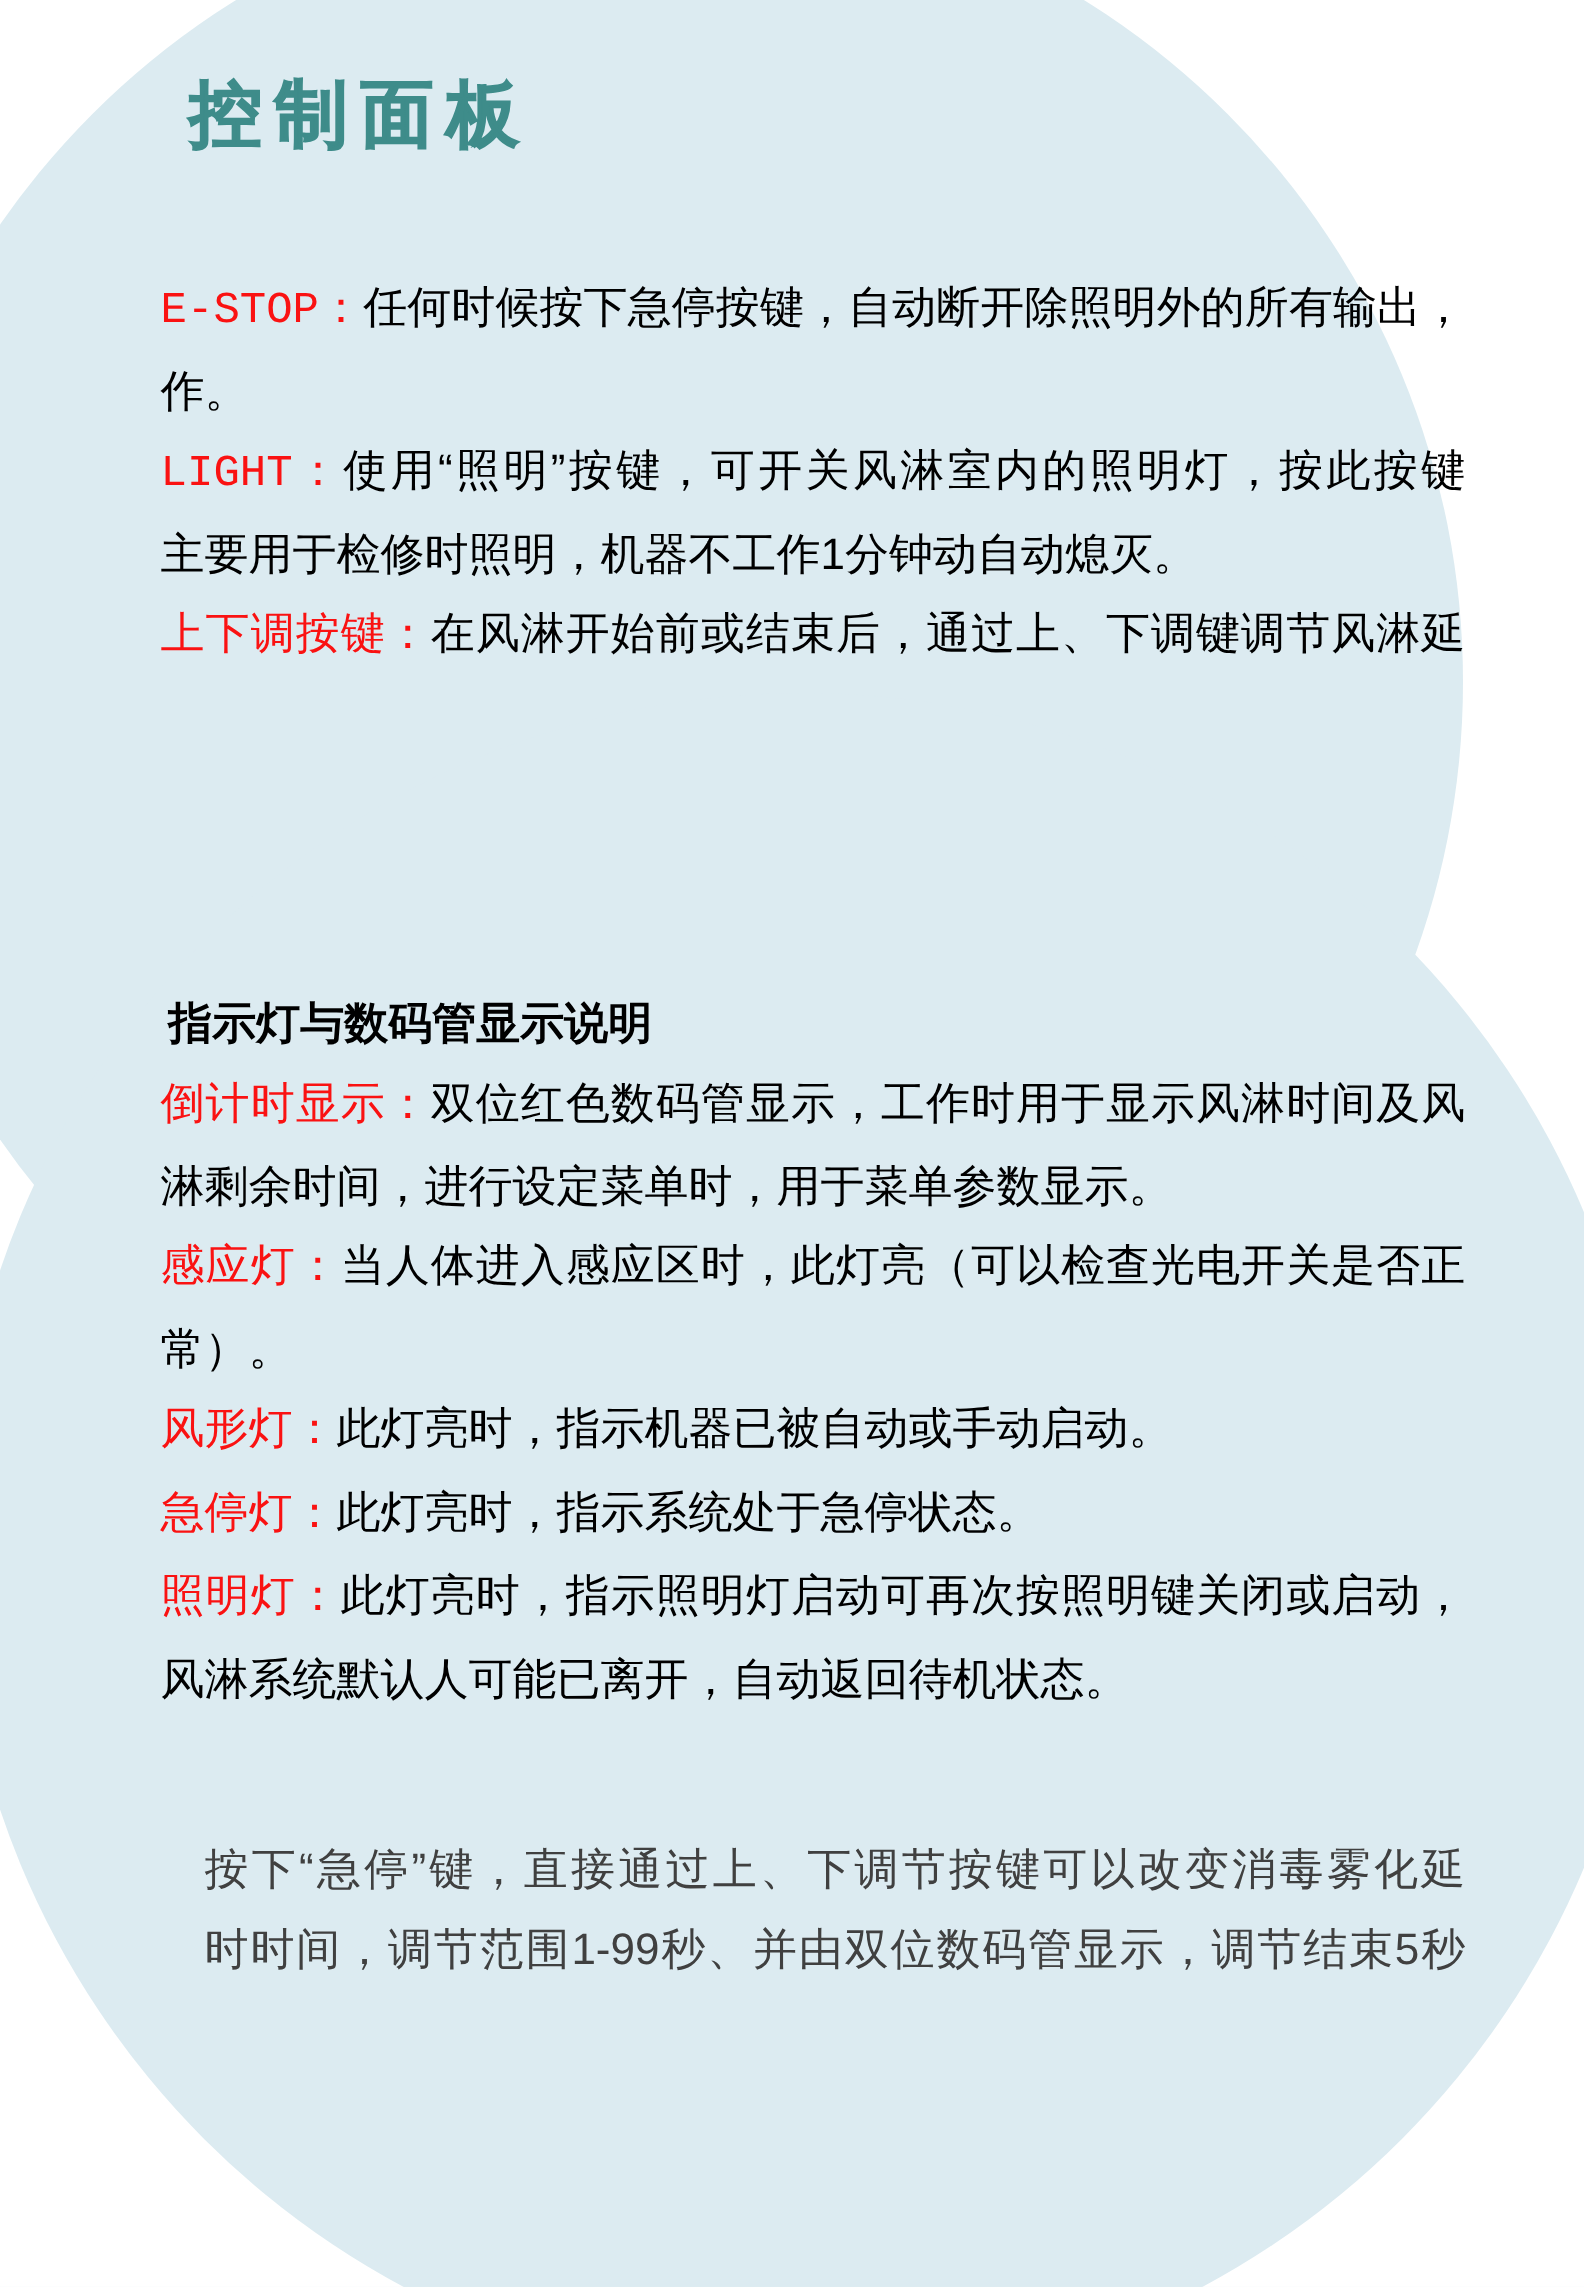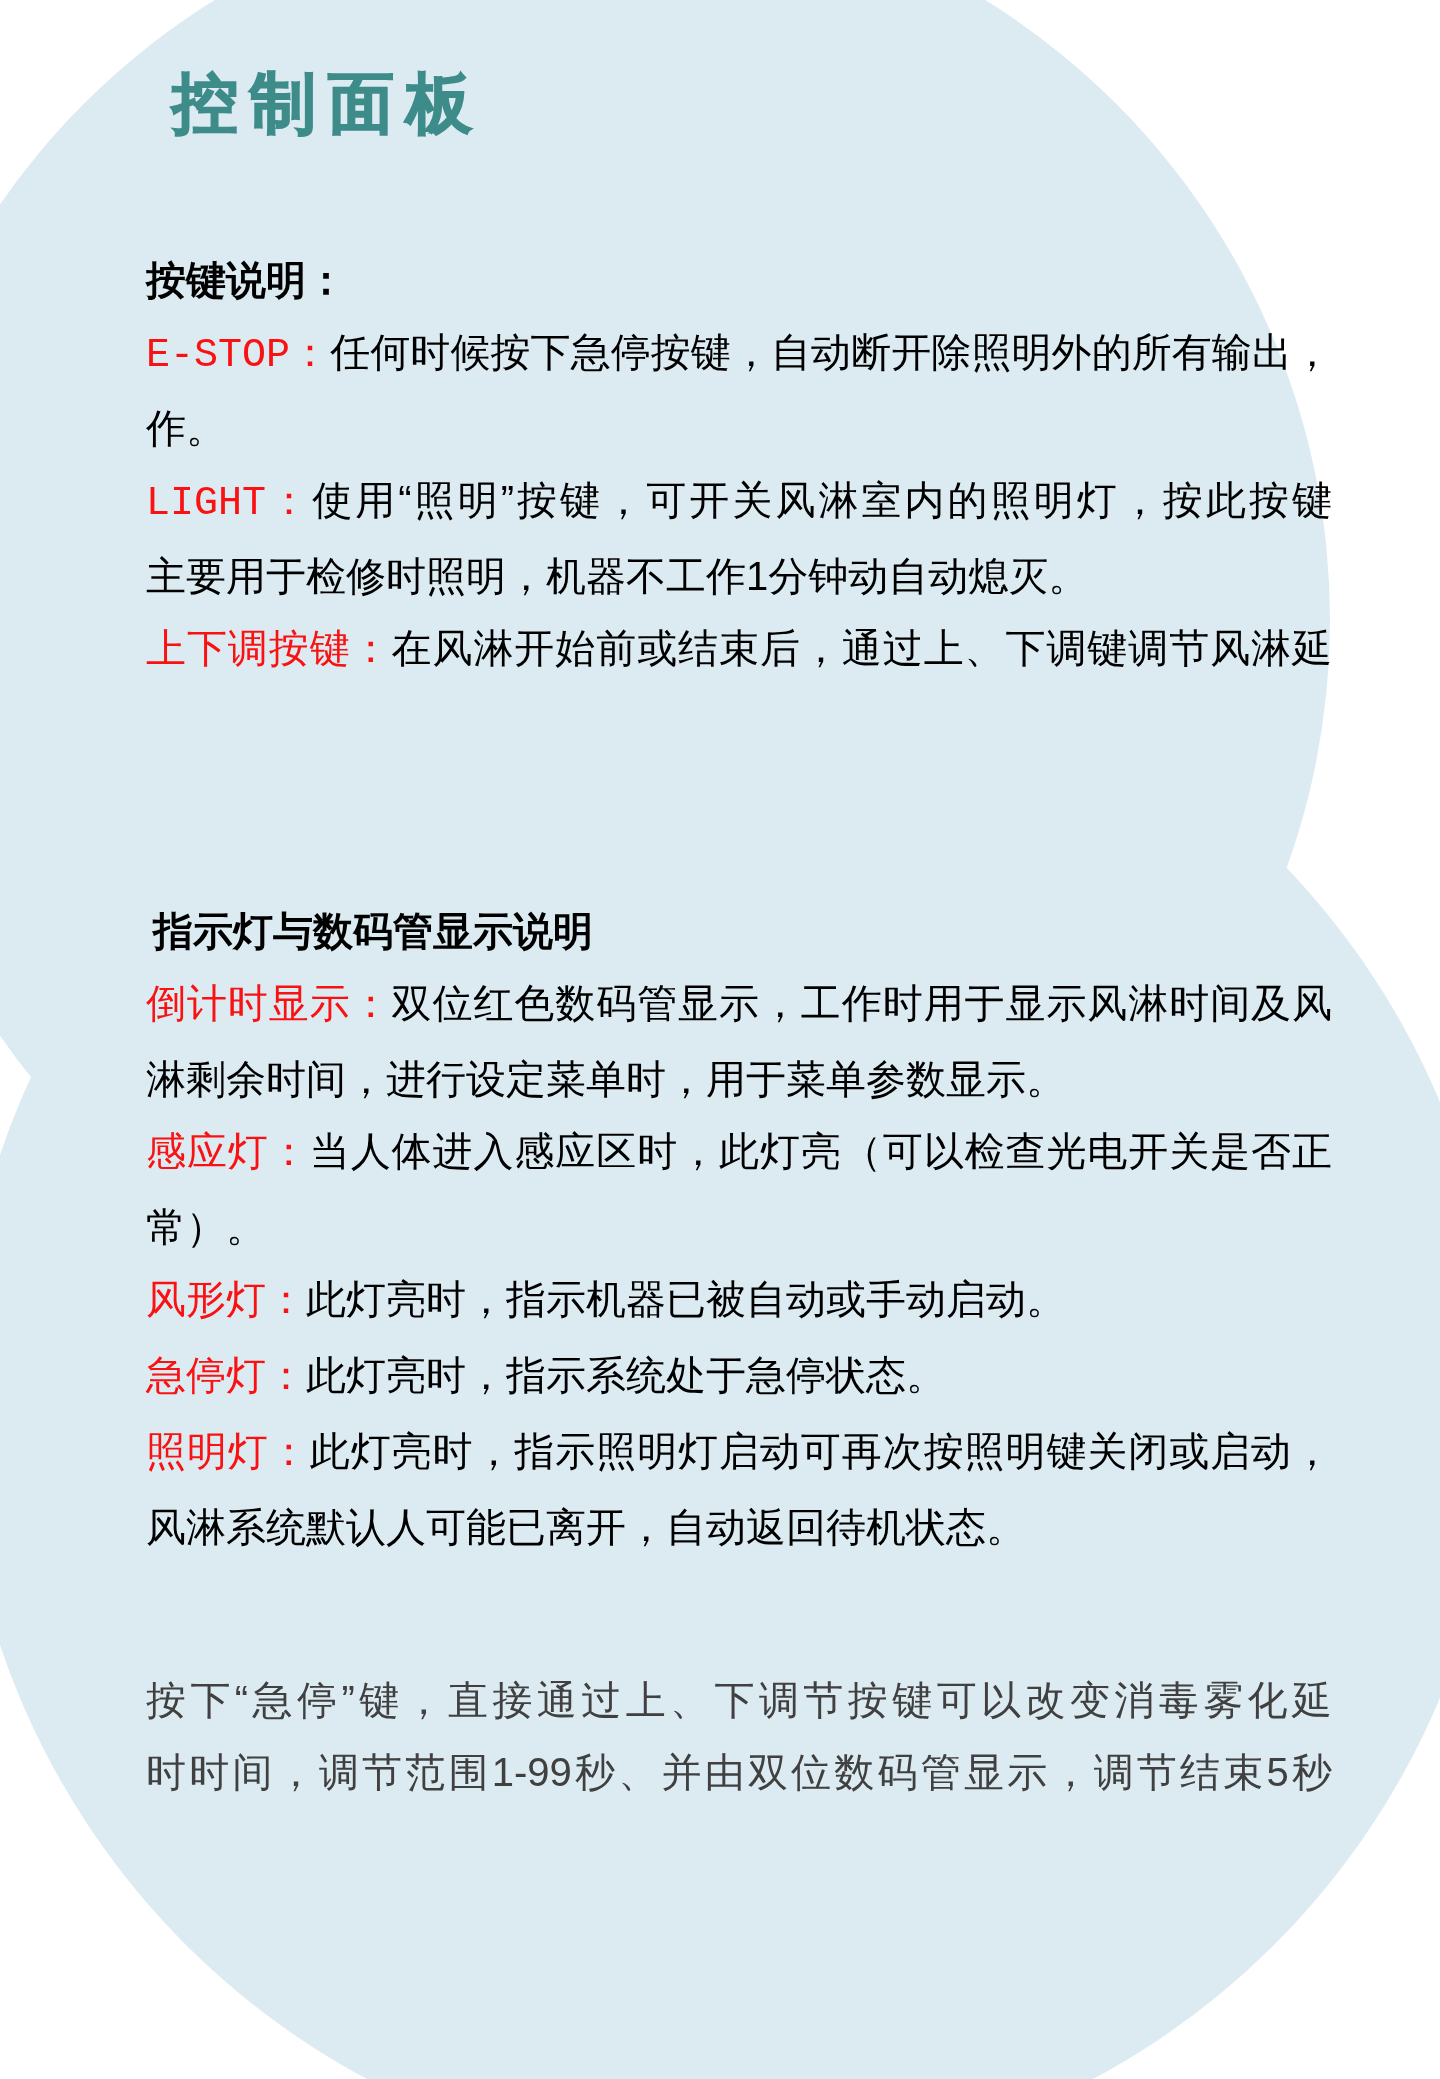--- a/index.html
+++ b/index.html
@@ -60,34 +60,33 @@
   .line{
     font-size:40px;
     line-height:72px;
     color:var(--body);
     white-space:nowrap;
   }
   .line.full{
     text-align:justify;
     text-align-last:justify;
   }
-  .line.muted{color:var(--muted);}
+  .line.muted{color:var(--muted);margin-left:40px;}
   .red-label{color:var(--red);font-family:Liberation Mono, monospace;}
 </style>
 </head>
 <body>
 
 <div class="circle" id="circle-top"></div>
 <div class="circle" id="circle-bottom"></div>
 
 <div id="page-title">控制面板</div>
 
 <div id="sections">
     <div class="content sec1">
-      <div class="sec-header">按键说明：</div>
       <div class="line full"><span class="red-label">E-STOP：</span>任何时候按下急停按键，自动断开除照明外的所有输出，</div>
       <div class="line">作。</div>
       <div class="line full"><span class="red-label">LIGHT：</span>使用“照明”按键，可开关风淋室内的照明灯，按此按键</div>
       <div class="line">主要用于检修时照明，机器不工作1分钟动自动熄灭。</div>
       <div class="line full"><span class="red-label">上下调按键：</span>在风淋开始前或结束后，通过上、下调键调节风淋延</div>
     </div>
     <div class="content sec2">
       <div class="sec-header" style="padding-left: 7px;">指示灯与数码管显示说明</div>
       <div class="line full"><span class="red-label">倒计时显示：</span>双位红色数码管显示，工作时用于显示风淋时间及风</div>
       <div class="line">淋剩余时间，进行设定菜单时，用于菜单参数显示。</div>

